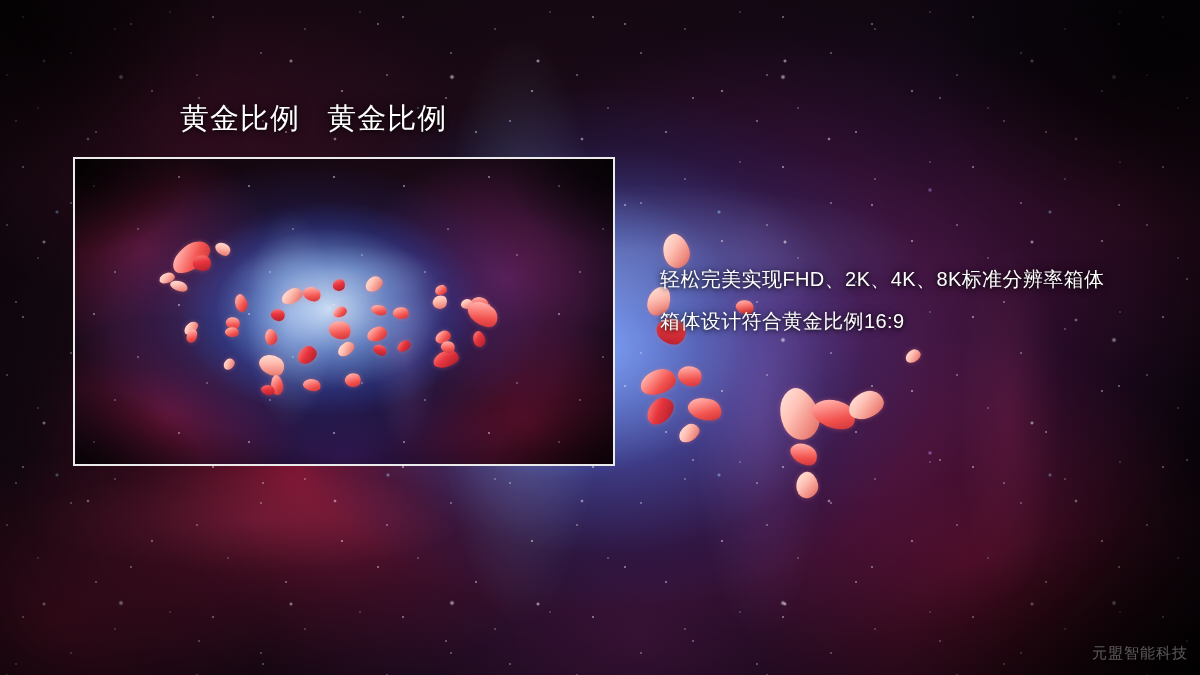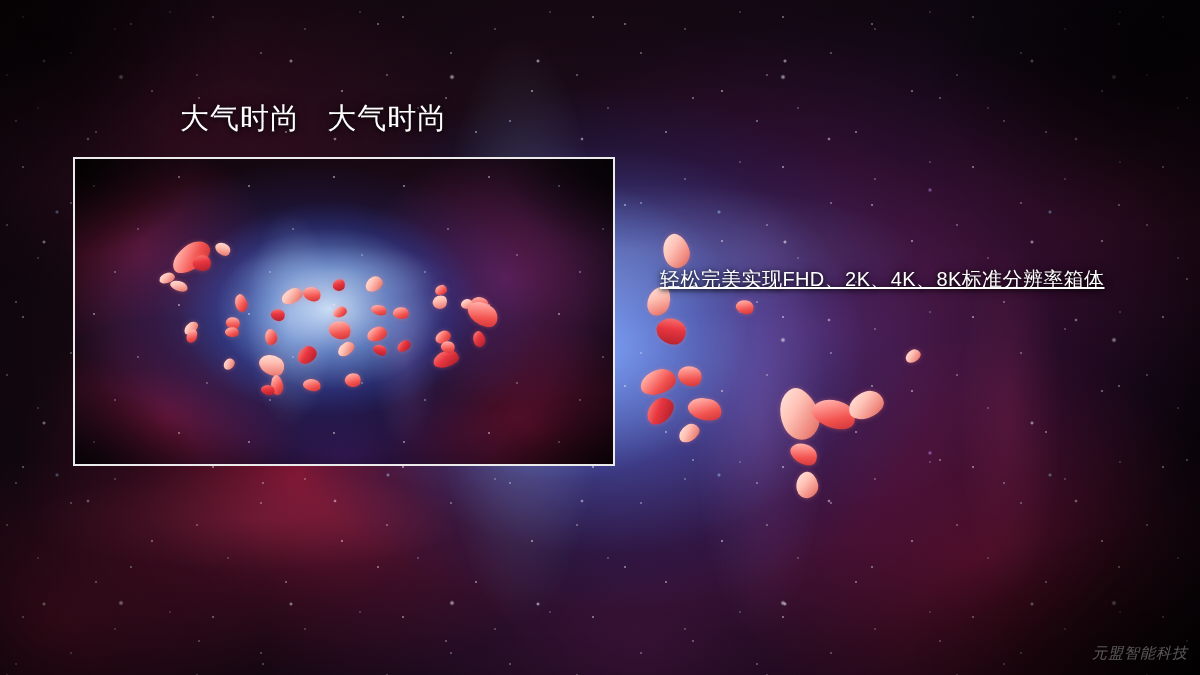--- a/index.html
+++ b/index.html
@@ -157,31 +157,29 @@
     left:660px; top:258px;
     width:530px;
   }
   .copy-line {
     font-size:20px;
     line-height:42px;
     color:#ffffff;
     white-space:nowrap;
     letter-spacing:.4px;
     text-shadow:0 1px 4px rgba(0,0,0,0.80), 0 0 10px rgba(0,0,0,0.55);
-    text-decoration:underline;
   }
 
   #watermark {
     position:absolute;
     right:12px; bottom:12px;
     font-size:15px;
     letter-spacing:1px;
     color:rgba(255,255,255,0.34);
     text-shadow:0 1px 2px rgba(0,0,0,0.6);
-    font-style:italic;
   }
 </style>
 </head>
 <body>
 
 <div id="slide">
 
   <div class="bg-layer neb-base"></div>
   <div class="bg-layer neb-wisp"></div>
   <div class="stars-a"></div>
@@ -250,21 +248,22 @@
         <div class="petal" style="left: 360px; top: 126px; width: 12px; height: 10px; transform: rotate(-8deg);"></div>
         <div class="petal" style="left: 392px; top: 144px; width: 32px; height: 22px; transform: rotate(38deg);"></div>
         <div class="petal deep" style="left: 358px; top: 192px; width: 26px; height: 16px; transform: rotate(-14deg);"></div>
         <div class="petal" style="left: 366px; top: 182px; width: 14px; height: 12px; transform: rotate(26deg);"></div>
         <div class="petal pale" style="left: 148px; top: 200px; width: 12px; height: 10px; transform: rotate(-34deg);"></div>
         <div class="petal" style="left: 112px; top: 170px; width: 10px; height: 14px; transform: rotate(18deg);"></div>
       </div>
     <div class="in-layer in-dark"></div>
   </div>
 
-  <div id="page-title">大气时尚   大气时尚</div>
+  <div id="page-title">黄金比例   黄金比例</div>
 
   <div id="body-copy">
     <div class="copy-line">轻松完美实现FHD、2K、4K、8K标准分辨率箱体</div>
+    <div class="copy-line">箱体设计符合黄金比例16:9</div>
   </div>
 
   <div id="watermark">元盟智能科技</div>
 
 </div>
 
 </body></html>

